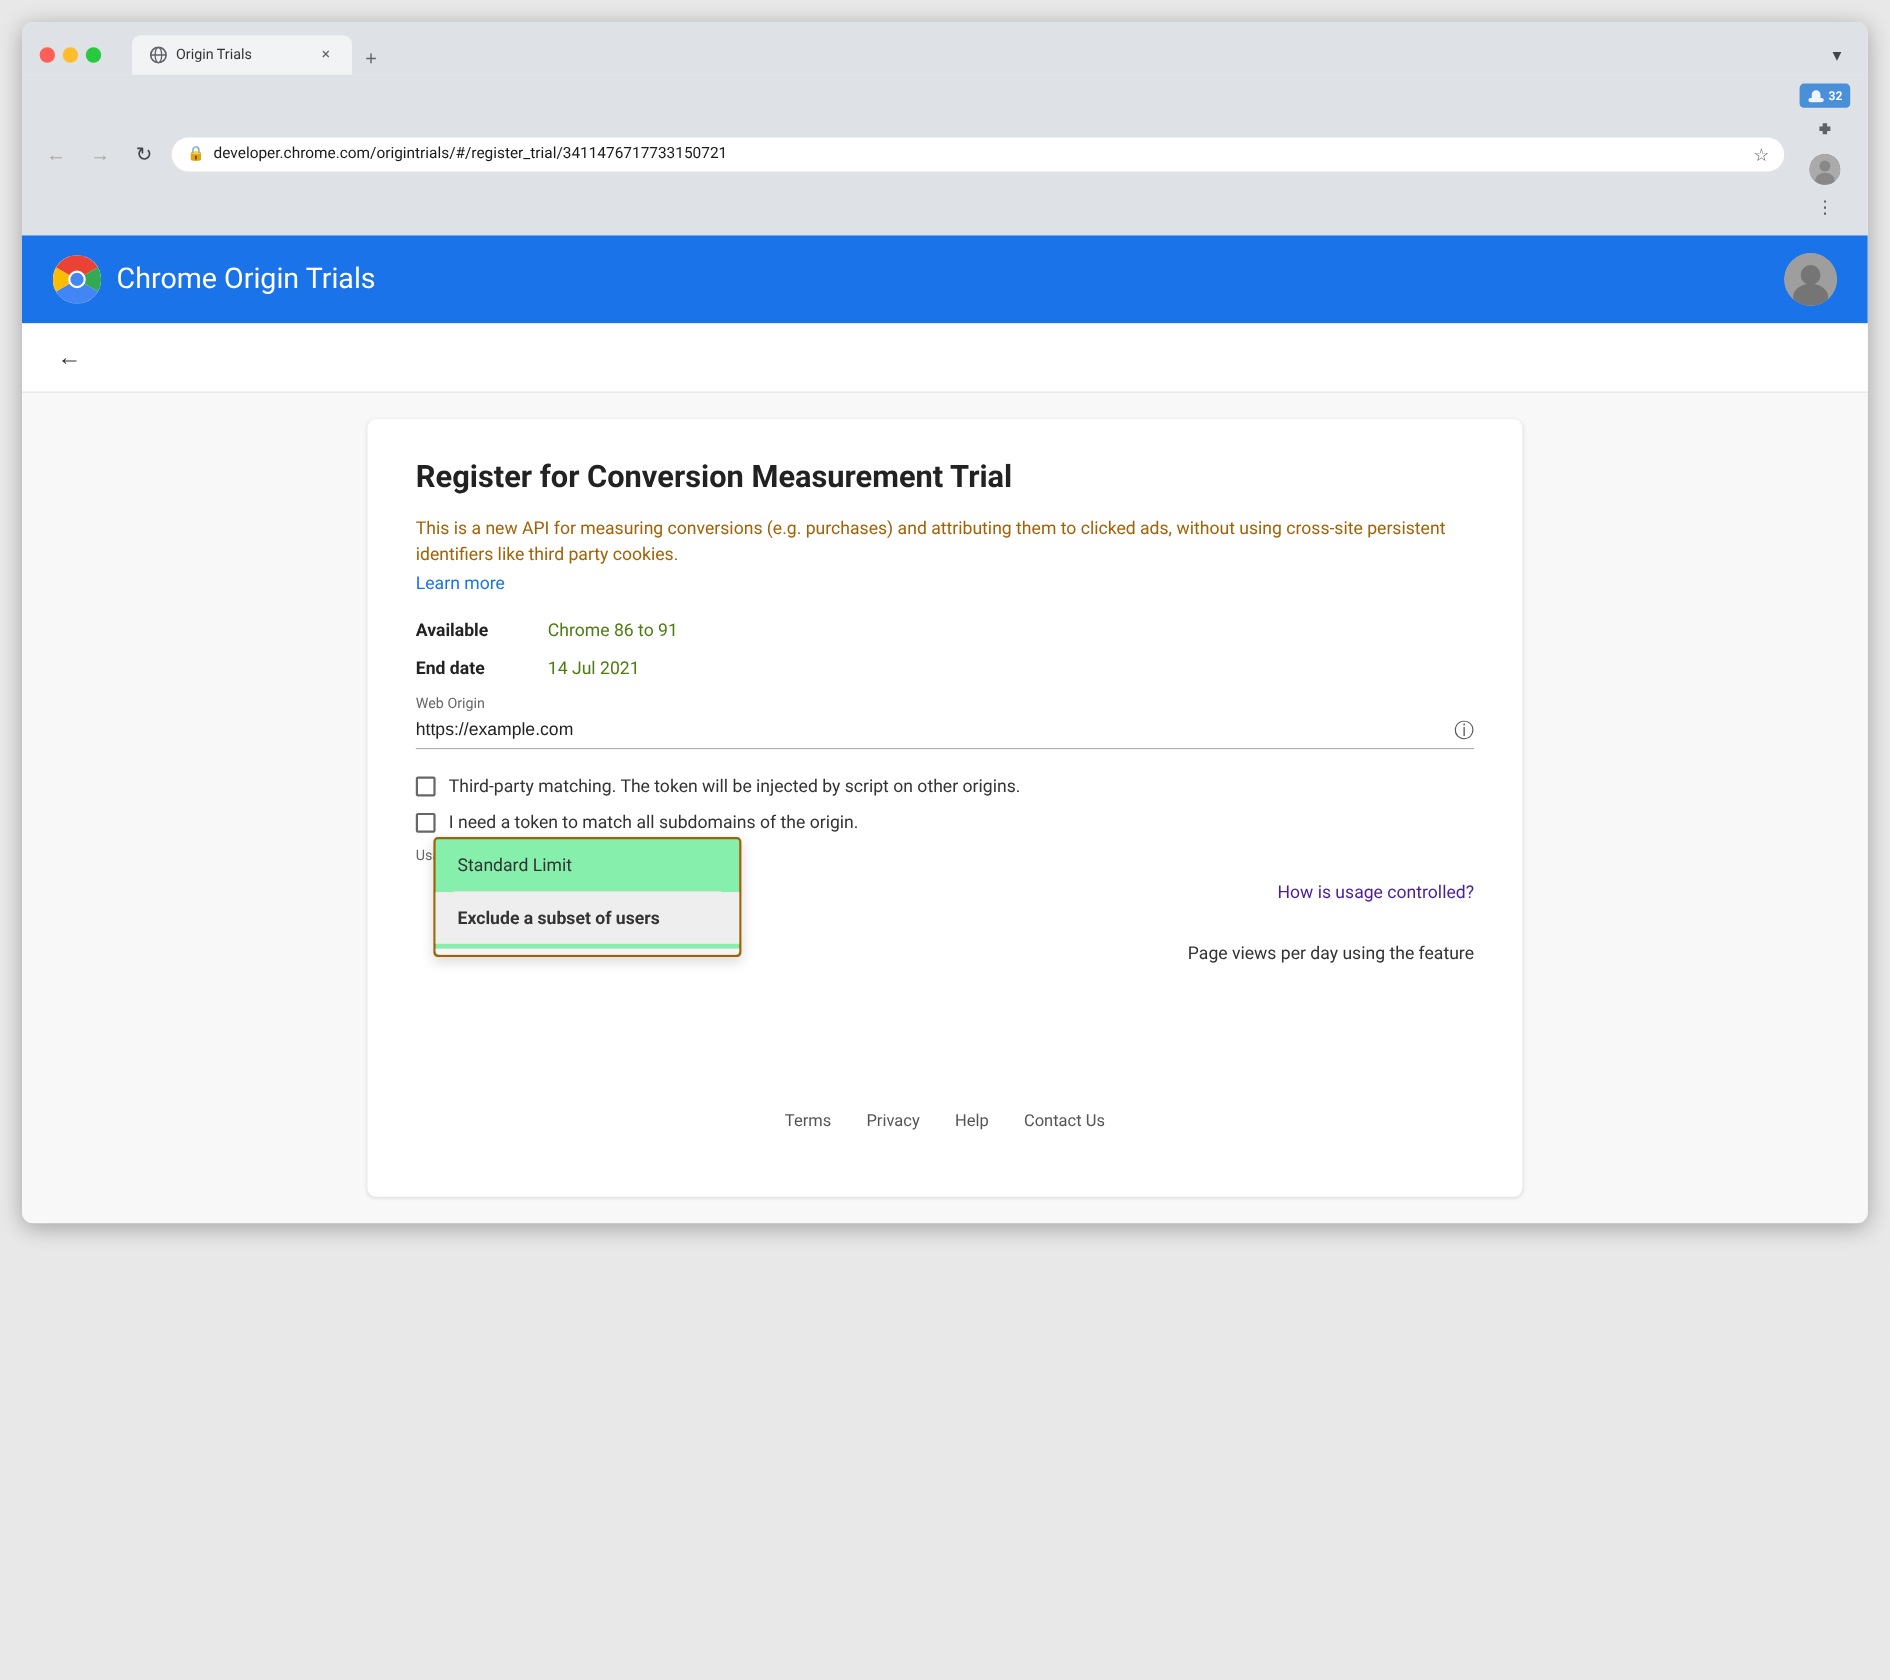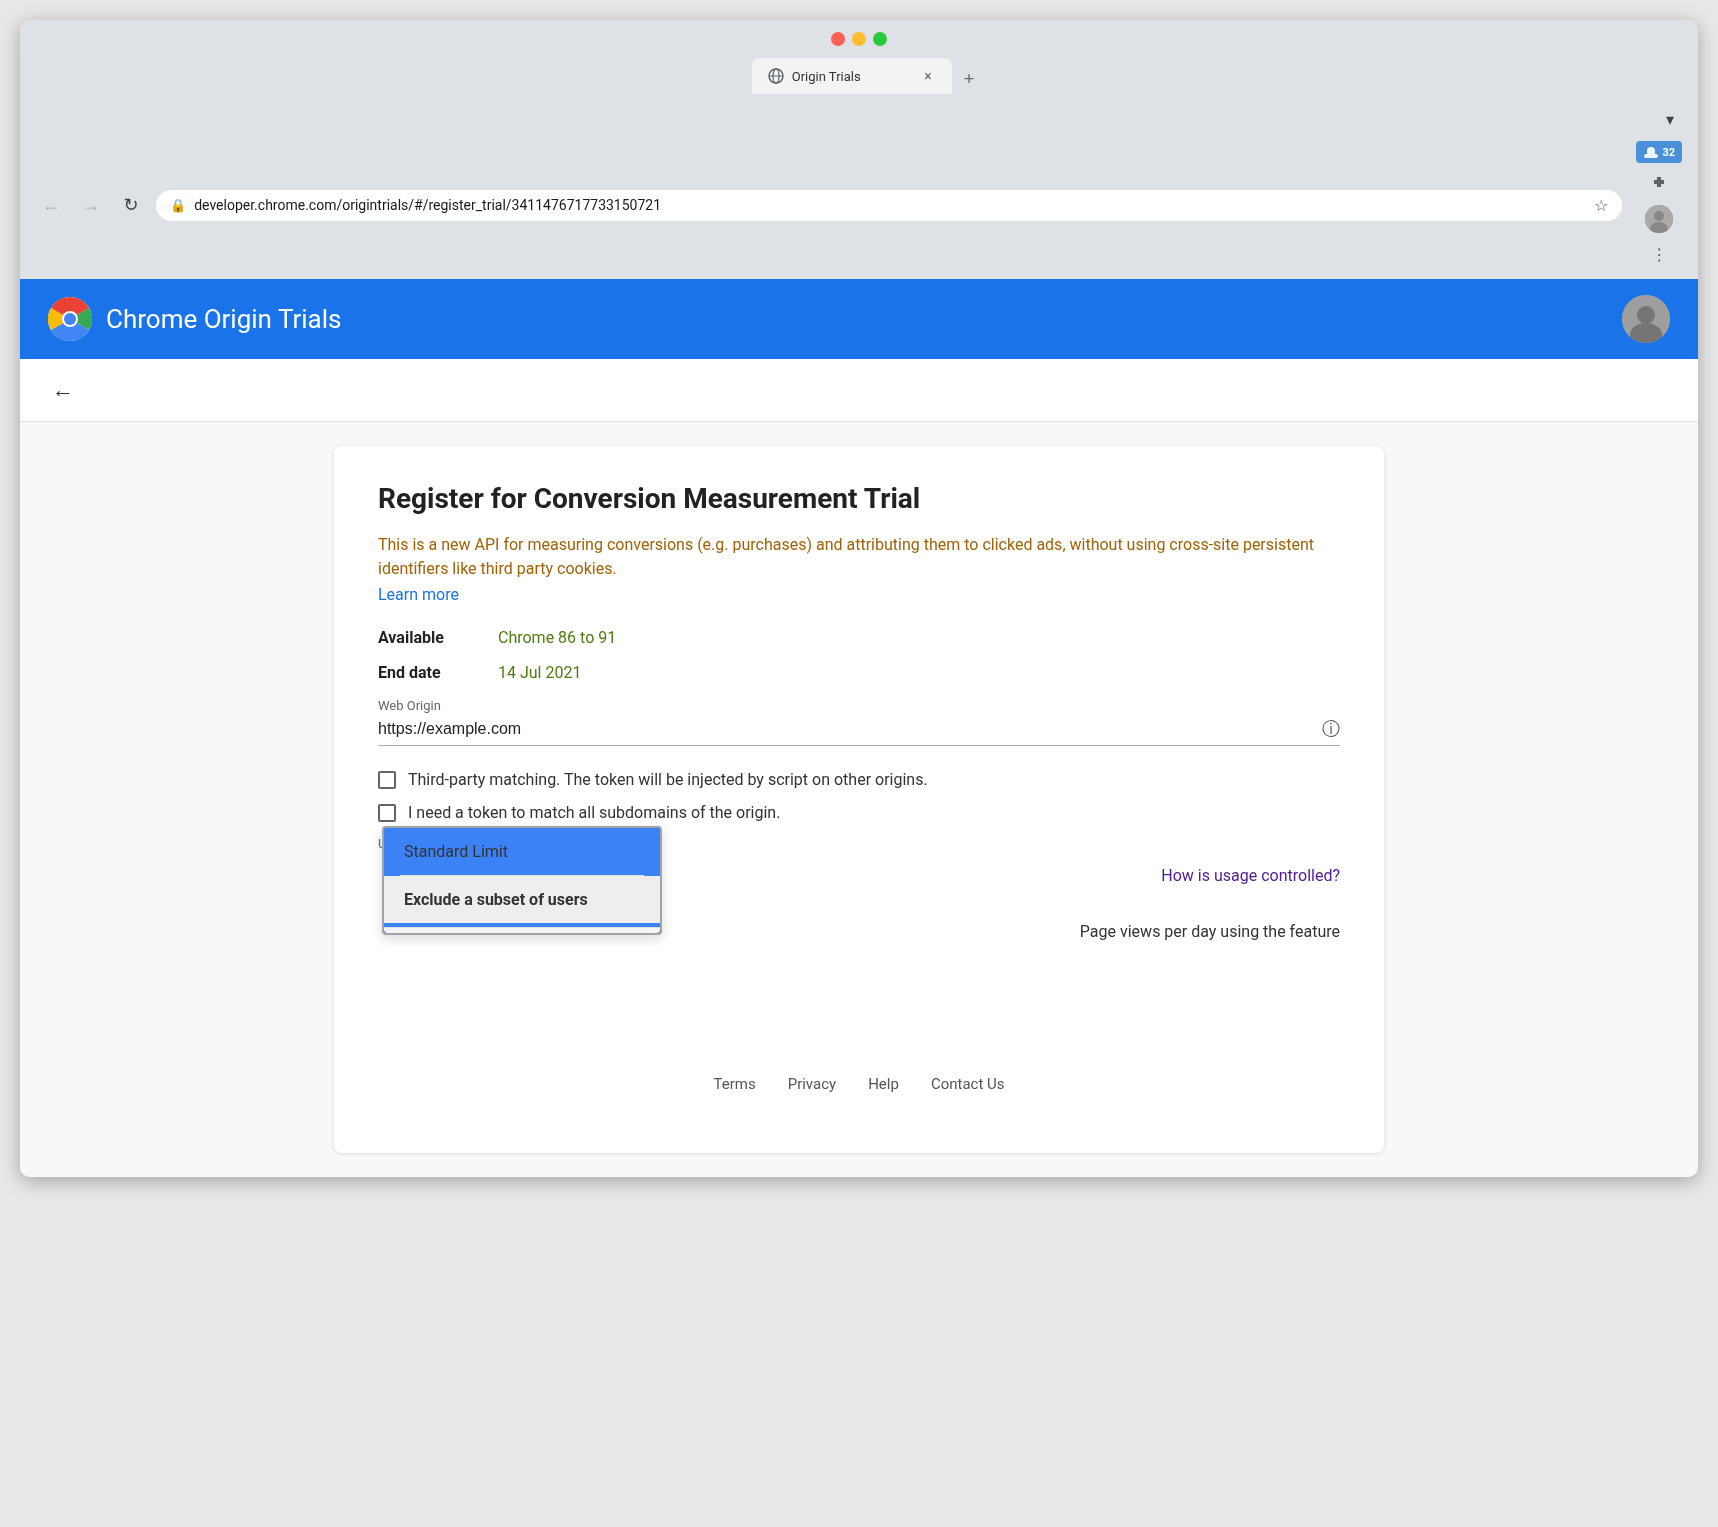--- a/index.html
+++ b/index.html
@@ -16,23 +16,21 @@
       border-radius: 10px;
       margin: 20px;
       box-shadow: 0 4px 20px rgba(0,0,0,0.3);
       overflow: hidden;
     }
 
     .title-bar {
       background: #dee1e6;
       padding: 12px 16px 0;
       display: flex;
-      align-items: center;
       gap: 12px;
-      flex-direction: column;
     }
 
     .traffic-lights {
       display: flex;
       gap: 7px;
       align-items: center;
     }
 
     .traffic-light {
       width: 14px;
@@ -349,23 +347,23 @@
       border-radius: 2px;
       flex-shrink: 0;
       margin-top: 1px;
       cursor: pointer;
       background: white;
     }
 
     .dropdown-menu {
       position: absolute;
       top: -10px;
-      left: 4px;
-      background: #3b82f6;
-      border: 2px solid #a3a3a3;
+      left: 16px;
+      background: #86efac;
+      border: 2px solid #a16207;
       border-radius: 4px;
       min-width: 280px;
       box-shadow: 0 4px 12px rgba(0,0,0,0.15);
       z-index: 10;
     }
 
     .dropdown-item {
       padding: 14px 20px;
       font-size: 16px;
       color: #333;

